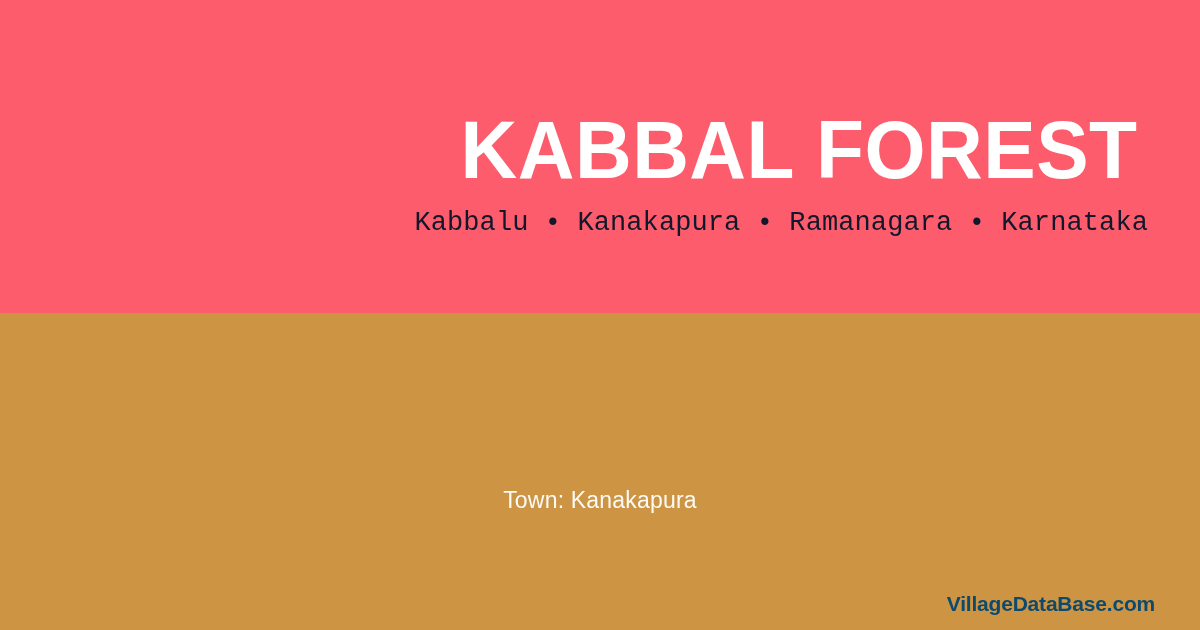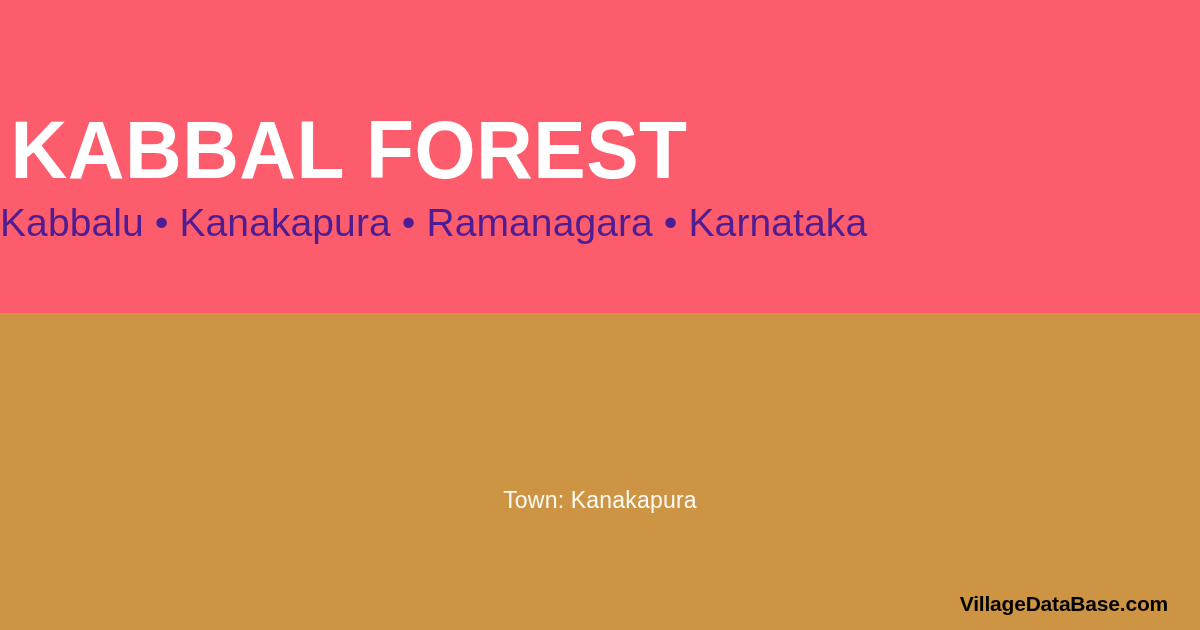--- a/index.html
+++ b/index.html
@@ -35,21 +35,21 @@
   }
 
   .hero-inner {
     position: absolute;
     left: 0;
     top: 0;
     width: 1148px;
     height: 240px;
     display: flex;
     flex-direction: column;
-    align-items: flex-start;
+    align-items: flex-end;
     justify-content: flex-end;
   }
 
   .place-title {
     display: block;
     margin: 0;
     padding: 0;
     color: #ffffff;
     font-family: "Liberation Sans", sans-serif;
     font-weight: 700;
@@ -60,24 +60,24 @@
     white-space: nowrap;
     transform: scaleX(0.97);
     transform-origin: center center;
   }
 
   .place-breadcrumb {
     display: block;
     margin: 0;
     padding: 0;
     margin-top: 14px;
-    color: #4c1d95;
-    font-family: Liberation Sans, sans-serif;
+    color: #0f172a;
+    font-family: Liberation Mono, monospace;
     font-weight: 400;
-    font-size: 39px;
+    font-size: 27px;
     line-height: 34px;
     letter-spacing: 0.1px;
     white-space: nowrap;
     opacity: 0.985;
   }
 
   
   .body-band {
     position: absolute;
     left: 0;
@@ -103,23 +103,23 @@
     font-weight: 400;
     font-size: 23px;
     line-height: 28px;
     letter-spacing: 0.2px;
     white-space: nowrap;
   }
 
   
   .watermark {
     position: absolute;
-    right: 32px;
+    right: 45px;
     bottom: 14px;
-    color: #000000;
+    color: #0c4a6e;
     font-family: "Liberation Sans", sans-serif;
     font-weight: 700;
     font-size: 21px;
     line-height: 24px;
     letter-spacing: -0.2px;
     white-space: nowrap;
   }
 </style>
 </head>
 <body>

